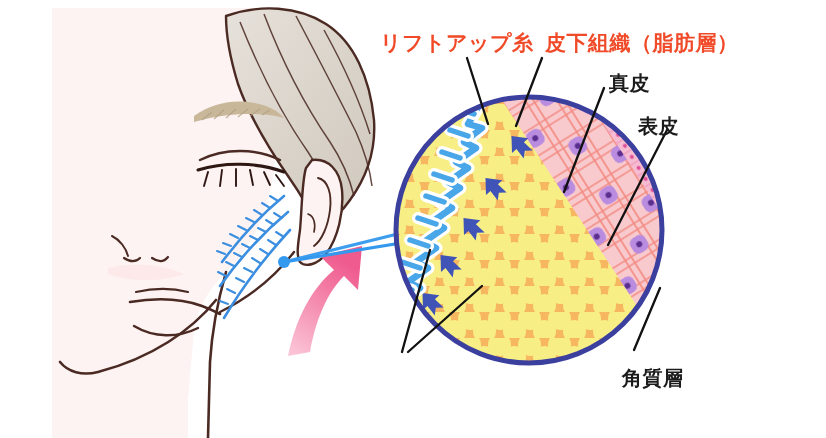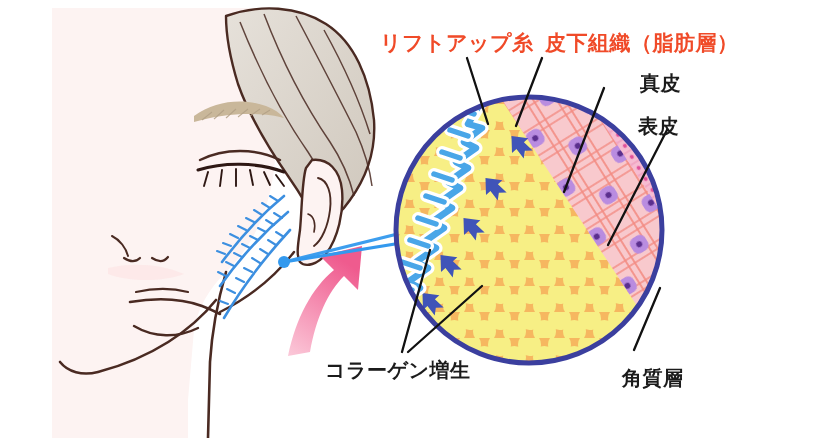--- a/index.html
+++ b/index.html
@@ -294,21 +294,20 @@
       <line x1="622" y1="350" x2="648" y2="288"></line>
       <line x1="390" y1="352" x2="418" y2="250"></line>
       <line x1="396" y1="352" x2="470" y2="286"></line>
     </g>
   </svg>
 
   <div class="lbl lbl-red" style="left:368px;top:33px;">リフトアップ糸</div>
 
   <div class="lbl lbl-red" style="left:533px;top:33px;text-align:right;">皮下組織（脂肪層）</div>
 
-  <div class="lbl lbl-blk" style="left:628px;top:73px;">真皮</div>
+  <div class="lbl lbl-blk" style="left:597px;top:73px;">真皮</div>
 
   <div class="lbl lbl-blk" style="left:626px;top:116px;">表皮</div>
 
-  <div class="lbl lbl-blk" style="left:313px;top:360px;">コラーゲン増生</div>
 
   <div class="lbl lbl-blk" style="left:610px;top:368px;">角質層</div>
 
 </div>
 
 </body></html>

